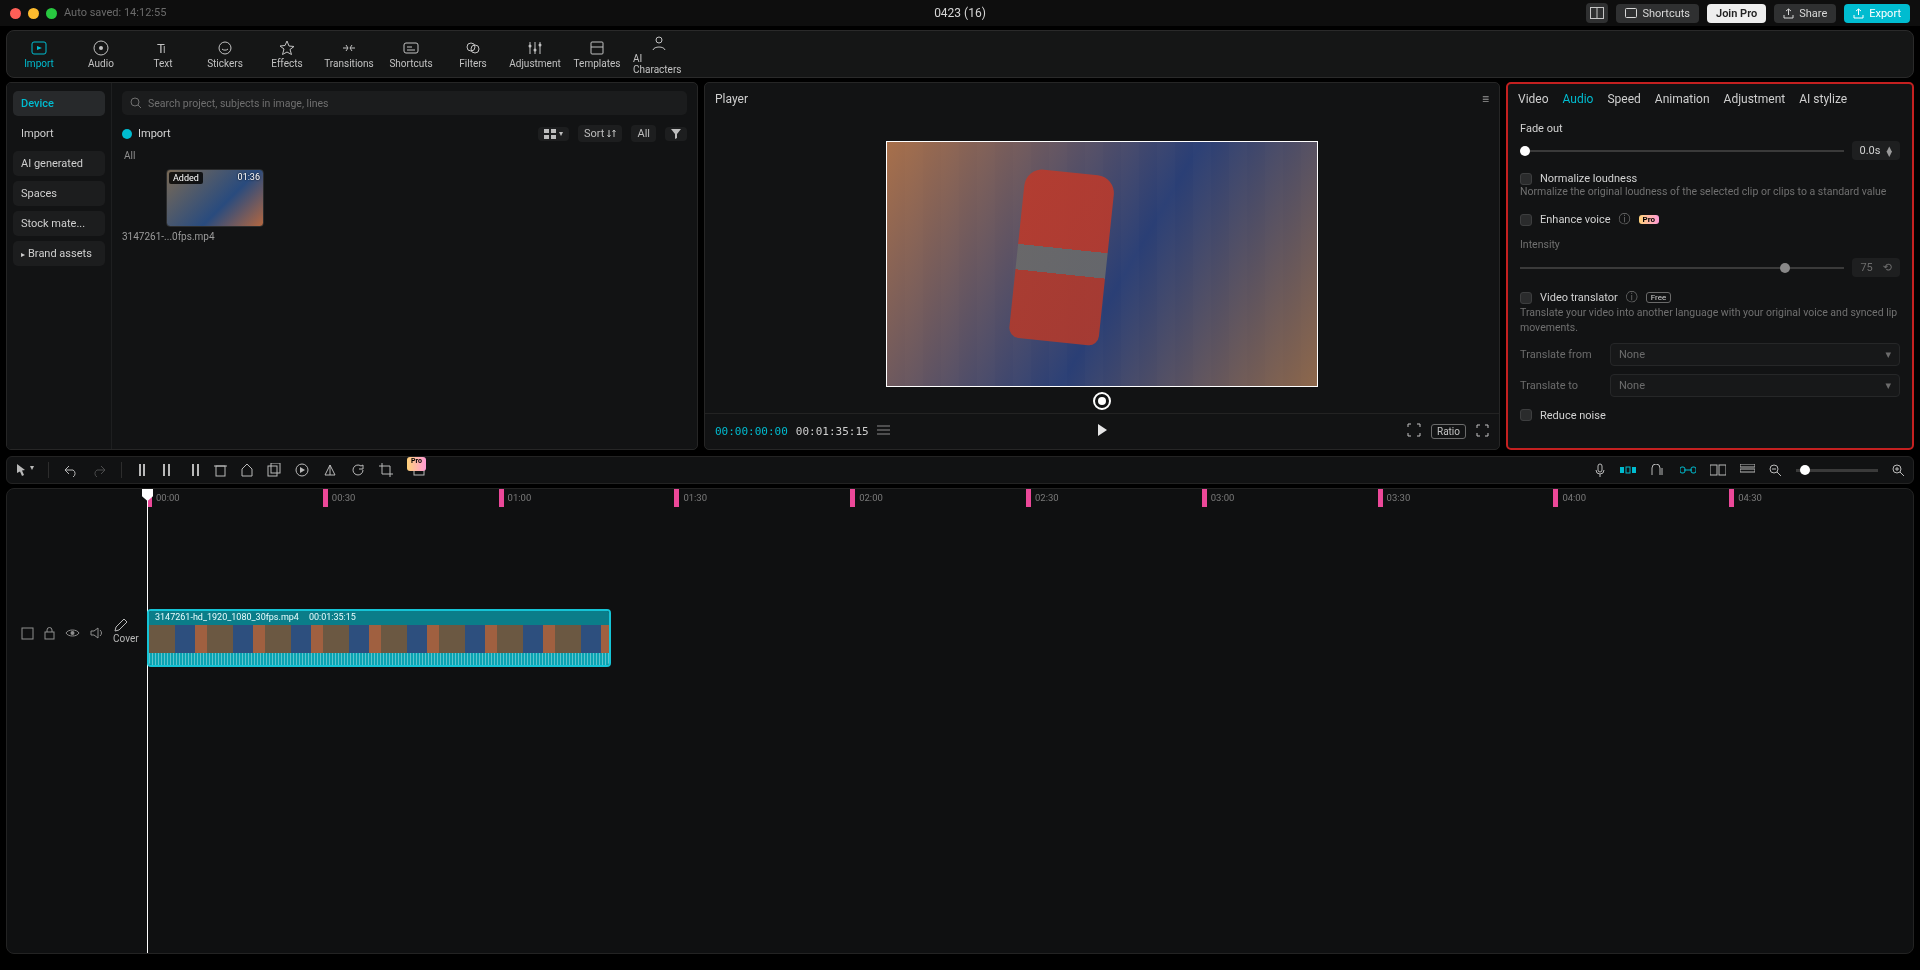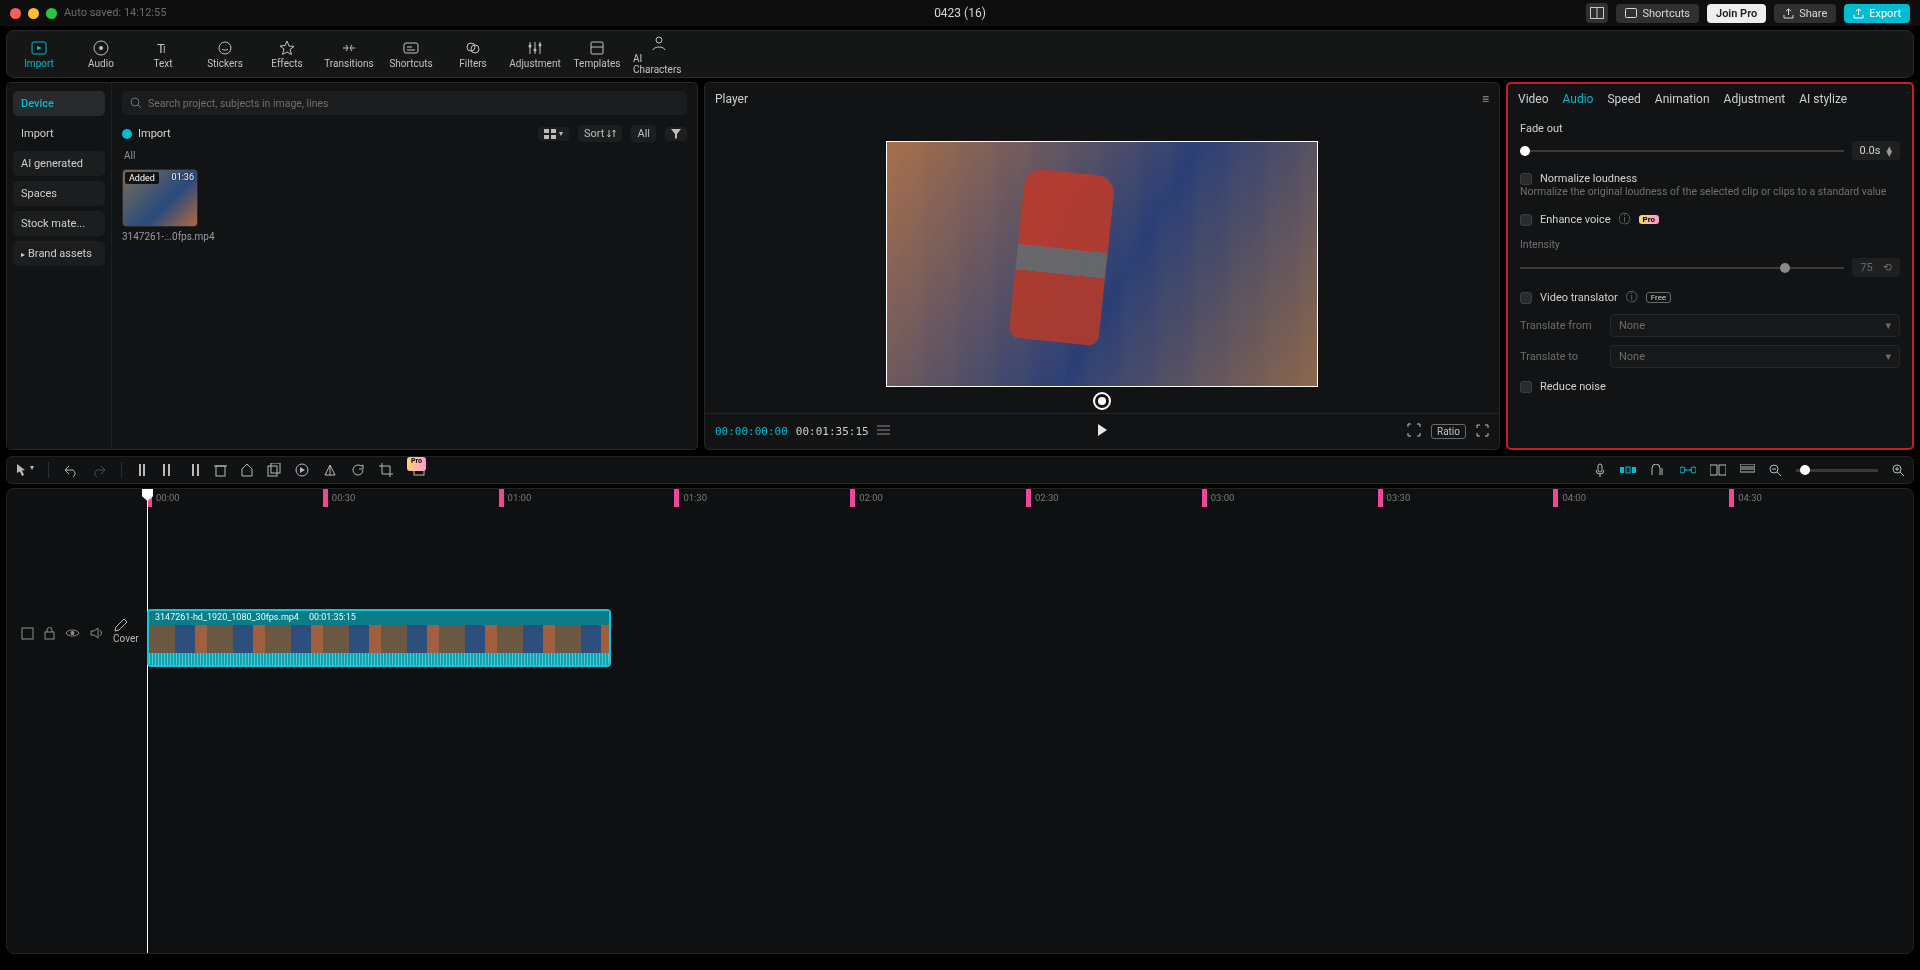--- a/index.html
+++ b/index.html
@@ -35,21 +35,21 @@
 .leftnav .navitem.plain { background:transparent;}
 .mediamain { flex:1; display:flex; flex-direction:column;}
 .searchbar { margin:8px 10px 6px 10px; background:#1b1c1d; border-radius:5px; height:24px; display:flex; align-items:center; padding:0 8px; color:#6f6f6f; gap:6px;}
 .importrow { display:flex; align-items:center; justify-content:space-between; padding:4px 10px;}
 .importchip { display:flex; align-items:center; gap:6px; color:#d6d6d6; font-size:11px;}
 .importchip .dot{ width:10px; height:10px; border-radius:50%; background:#00bcd0; display:block;}
 .sortright { display:flex; align-items:center; gap:9px; color:#bdbdbd; font-size:11px;}
 .sortright .mini { background:#1d1e1f; padding:2px 6px; border-radius:4px; cursor:pointer; display:flex; align-items:center; gap:3px;}
 .allhdr { color:#8f8f8f; font-size:10px; padding:4px 12px;}
 .thumb { width:98px; margin:4px 10px; }
-.thumb .box { width:76px; height:58px; border-radius:4px; background:linear-gradient(135deg,#7a6a55 0%, #294b7e 60%, #b36740 100%); position:relative; border:1px solid #2b2c2d;}
+.thumb .box { width:98px; height:58px; border-radius:4px; background:linear-gradient(135deg,#7a6a55 0%, #294b7e 60%, #b36740 100%); position:relative; border:1px solid #2b2c2d;margin-left:44px;}
 .thumb .badge { position:absolute; left:2px; top:2px; background:#000c; color:#fff; font-size:9px; padding:1px 4px; border-radius:2px;}
 .thumb .dur { position:absolute; right:3px; top:2px; color:#fff; font-size:9px; text-shadow:0 0 2px #000;}
 .thumb .name { color:#9b9b9b; font-size:10px; margin-top:4px; white-space:nowrap; overflow:hidden; text-overflow:ellipsis;}
 
 .player { flex:1; display:flex; flex-direction:column;}
 .playerhdr { height:32px; display:flex; align-items:center; justify-content:space-between; padding:0 10px; color:#cfcfcf;}
 .playerhdr .ham { color:#9a9a9a; cursor:pointer;}
 .videoframe { flex:1; display:flex; align-items:center; justify-content:center; position:relative;}
 .videoimg { width:432px; height:246px; border:1px solid #fff; background:
   linear-gradient(120deg, rgba(180,120,80,0.9), rgba(40,70,140,0.8) 55%, rgba(150,110,80,0.9)),
@@ -389,20 +389,21 @@
         </div>
       </div>
 
       <div class="field">
         <div class="chkrow">
           <div class="chkbox"></div>
           <span class="labeltxt">Video translator</span>
           <span style="color:#6f6f6f">ⓘ</span>
           <span class="freebadge">Free</span>
         </div>
+        <div class="desctxt">Translate your video into another language with your original voice and synced lip movements.</div>
         <div class="selrow">
           <div class="sl">Translate from</div>
           <div class="selbox">
               <span>None</span>
               <span>▾</span>
             </div>
         </div>
         <div class="selrow">
           <div class="sl">Translate to</div>
           <div class="selbox">

